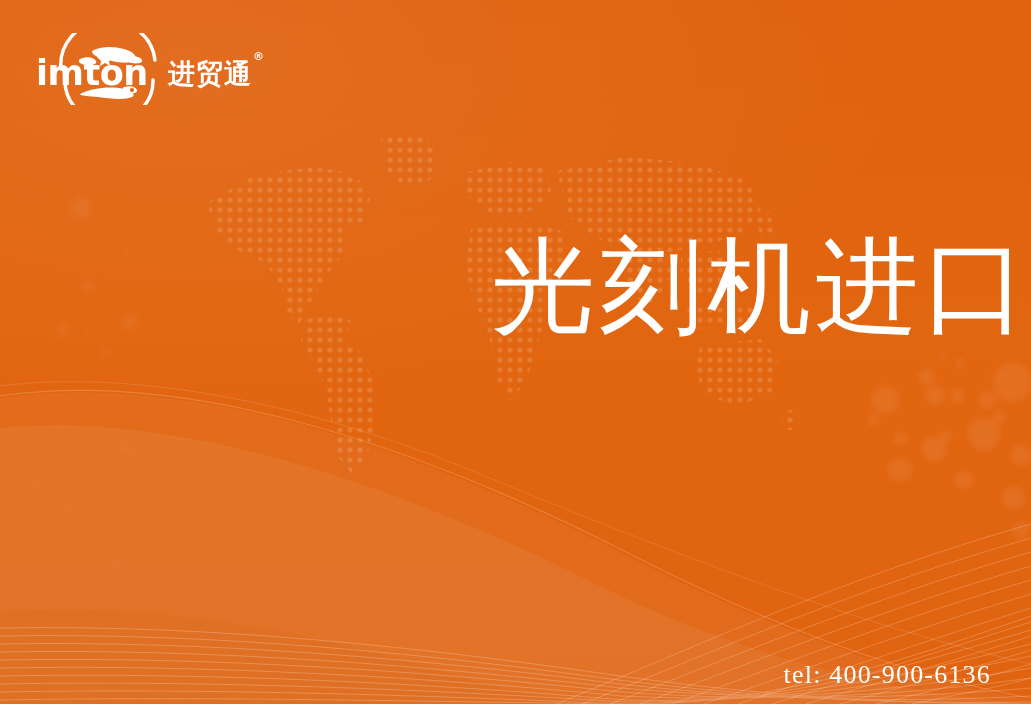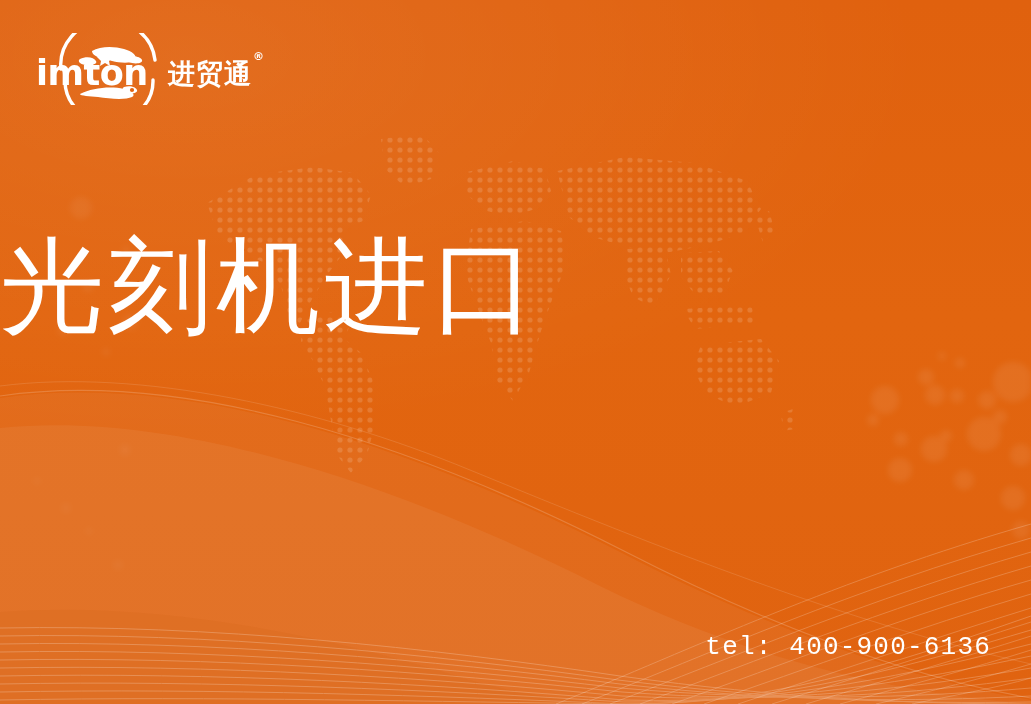--- a/index.html
+++ b/index.html
@@ -55,39 +55,39 @@
     white-space:nowrap;padding-top:8px;
   }
   #logo .reg{
     position:absolute;right:-13px;top:-1px;
     font-size:11px;line-height:1;color:#ffffff;
   }
 
   
   #headline{
     position:absolute;left:0;top:228px;width:1031px;
-    text-align:left;color:#ffffff;
+    text-align:right;color:#ffffff;
     font-family:"DejaVu Sans","Liberation Sans",sans-serif;
     font-weight:400;
   }
   #headline .l1{
     font-size:104px;line-height:116px;letter-spacing:4px;
     display:block;
   }
   #headline .l2{
     font-size:112px;line-height:122px;letter-spacing:4px;
     display:block;
   }
 
   
   #tel{
-    position:absolute;right:40px;top:634px;
+    position:absolute;right:40px;top:662px;
     color:#ffffff;font-size:26px;line-height:1;
     letter-spacing:1.2px;white-space:nowrap;
-    font-family:Liberation Mono, monospace;
+    font-family:Liberation Serif, serif;
   }
 </style>
 </head>
 <body>
 
 <div id="banner">
 
   <div class="layer tone"></div>
 
   <div class="layer bokeh">

